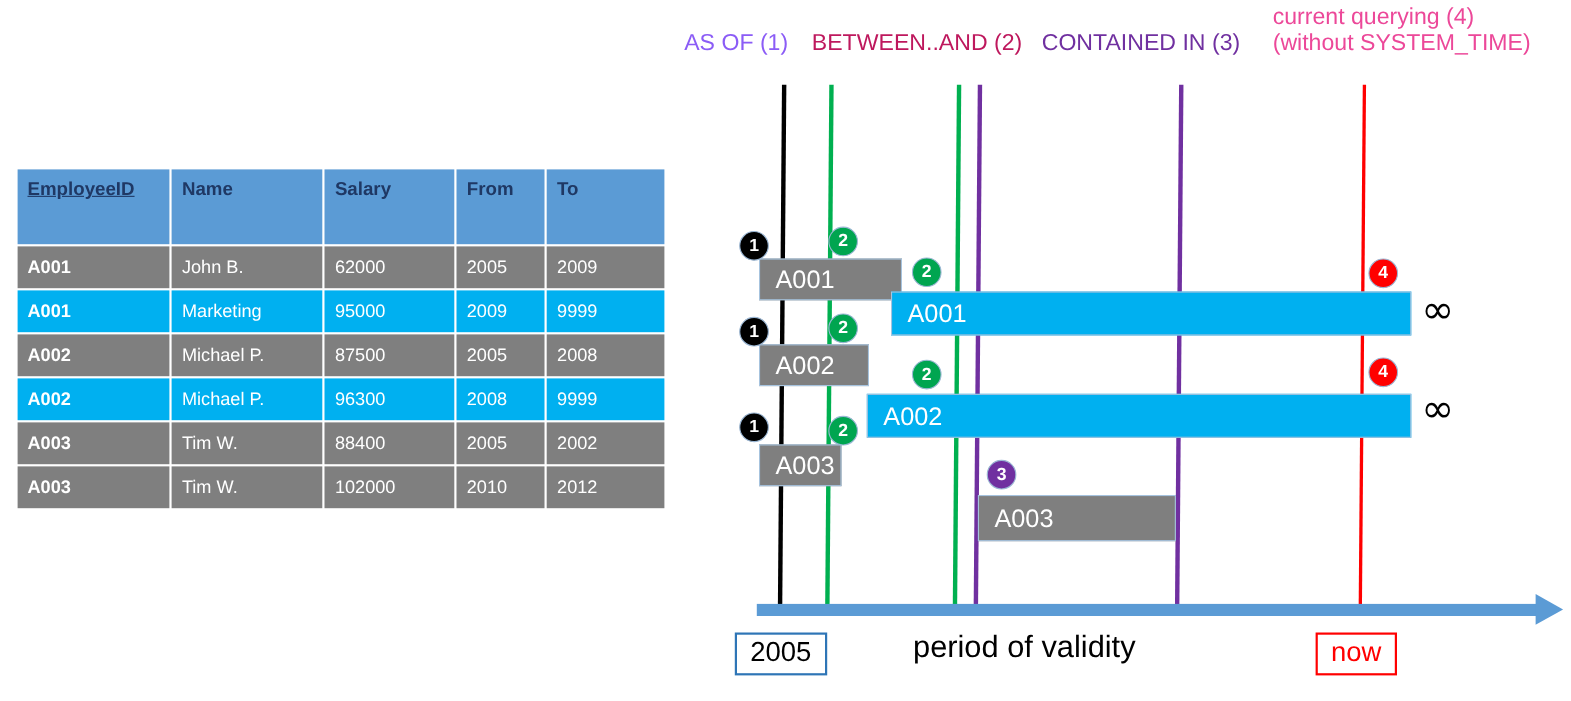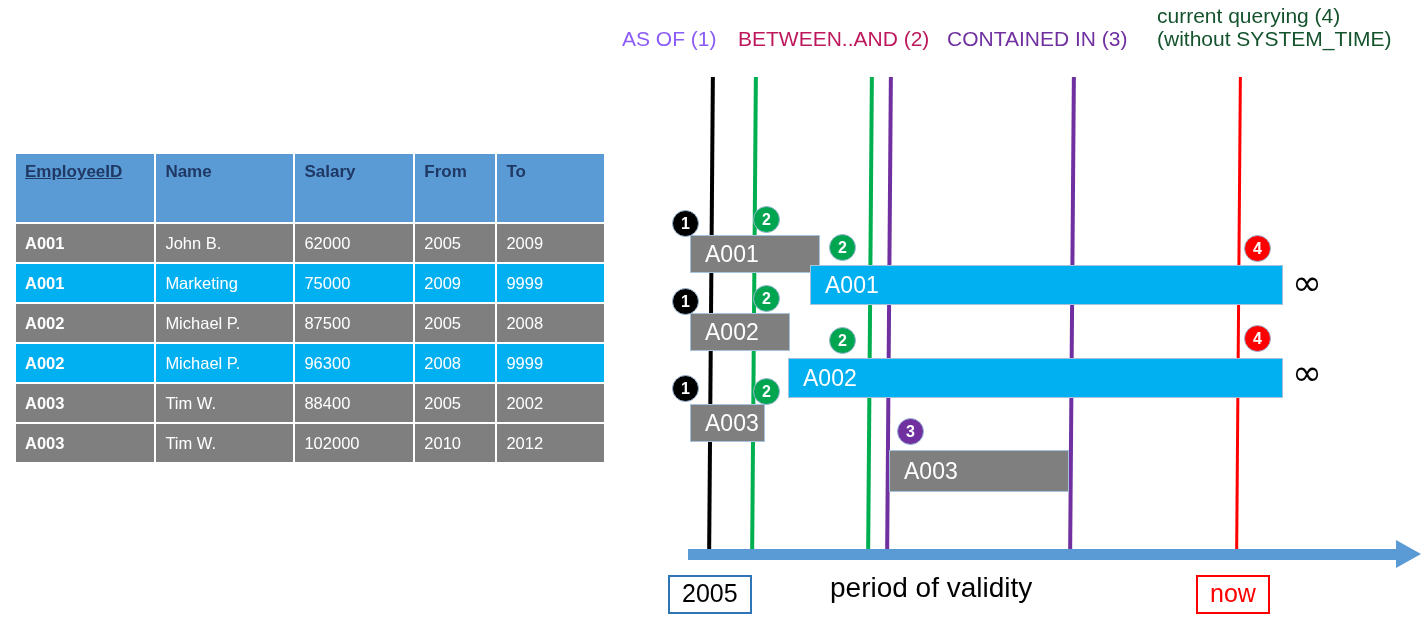--- a/index.html
+++ b/index.html
@@ -42,21 +42,21 @@
   .col-from{width:70px;}
   .col-to{width:112px;}
 
   
   .diagram{position:absolute;left:610px;top:0;width:818px;height:637px;}
 
   .legend-item{position:absolute;font-size:21px;white-space:nowrap;line-height:1.08;}
   .lg-asof{left:12px;top:28px;color:#8b5cf6;}
   .lg-between{left:128px;top:28px;color:#be185d;}
   .lg-contained{left:337px;top:28px;color:#7030A0;}
-  .lg-current{left:547px;top:5px;color:#14532d;}
+  .lg-current{left:547px;top:5px;color:#ec4899;}
 
   
   .vline{position:absolute;width:4px;}
   .vl-black{background:#000000;}
   .vl-green{background:#00B050;}
   .vl-purple{background:#7030A0;}
   .vl-red{background:#FF0000;width:3px;}
 
   
   .bar{
@@ -132,21 +132,21 @@
       <tr class="grayrow">
         <td class="idcol">A001</td>
         <td>John  B.</td>
         <td>62000</td>
         <td>2005</td>
         <td>2009</td>
       </tr>
       <tr class="cyanrow">
         <td class="idcol">A001</td>
         <td>Marketing</td>
-        <td>75000</td>
+        <td>95000</td>
         <td>2009</td>
         <td>9999</td>
       </tr>
       <tr class="grayrow">
         <td class="idcol">A002</td>
         <td>Michael P.</td>
         <td>87500</td>
         <td>2005</td>
         <td>2008</td>
       </tr>

